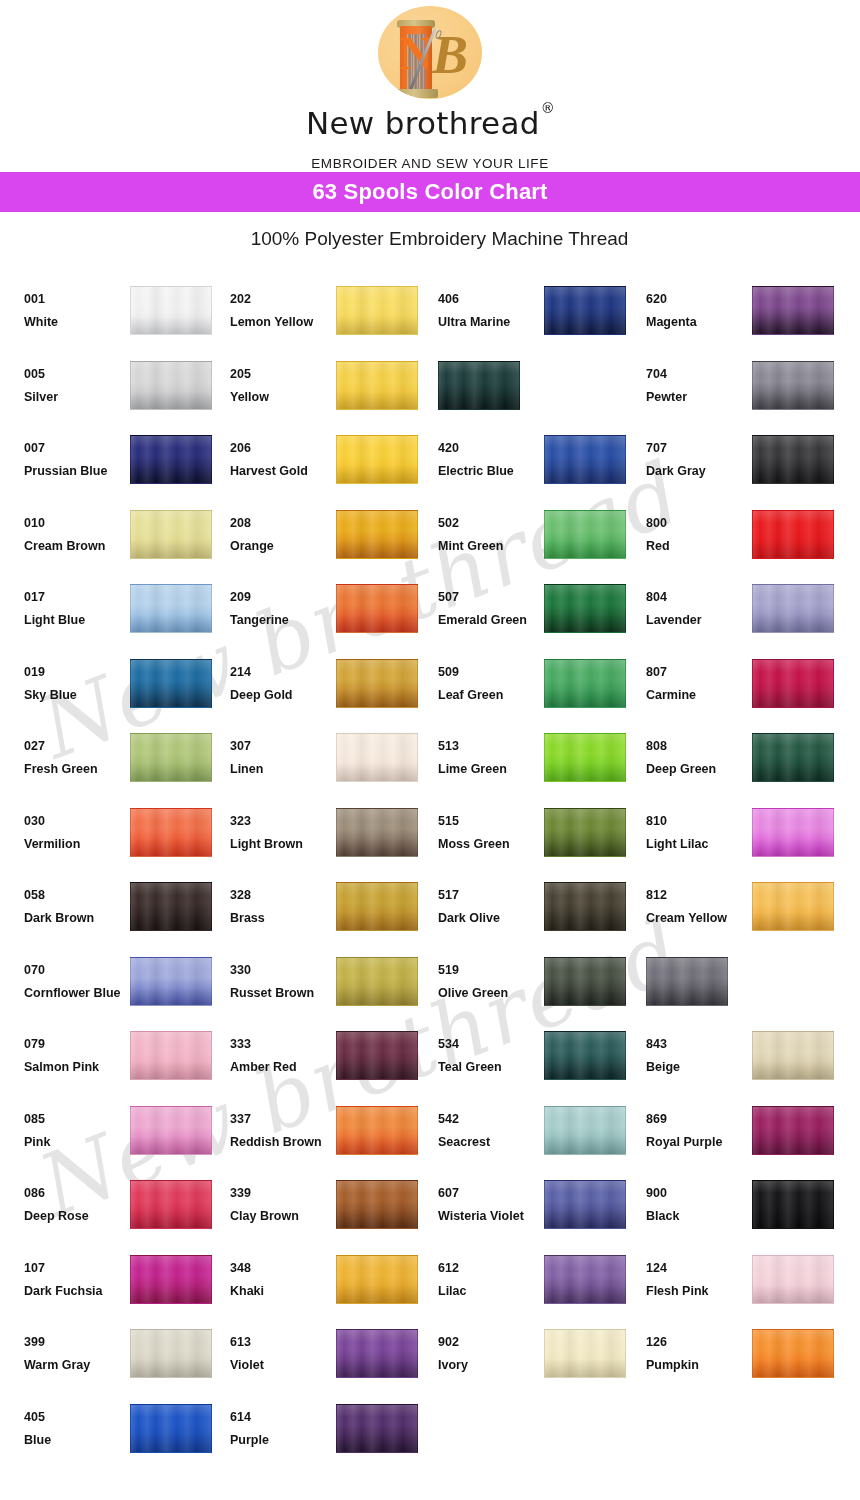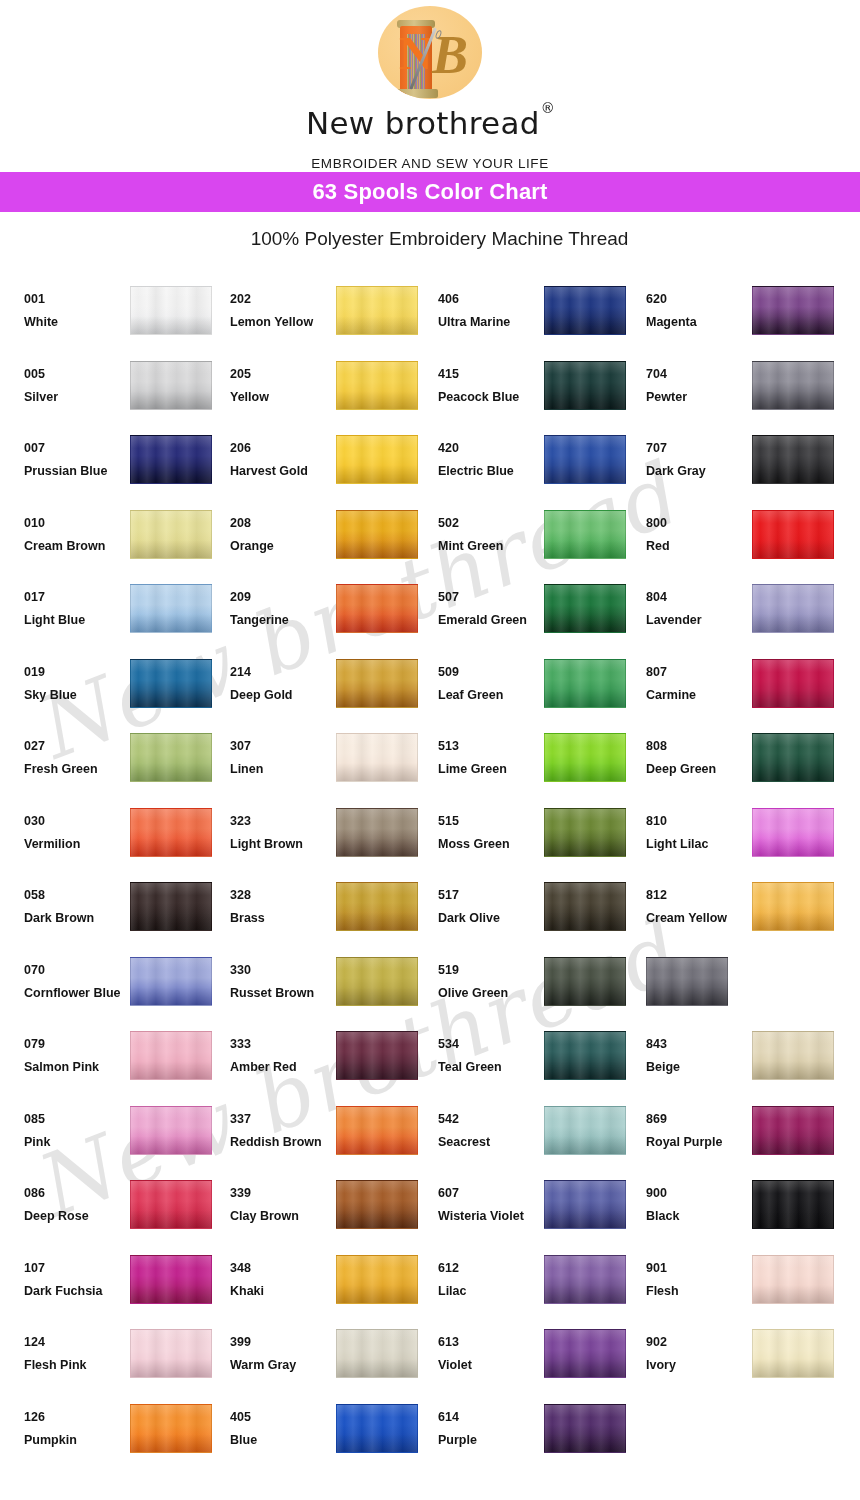--- a/index.html
+++ b/index.html
@@ -274,24 +274,20 @@
         <div class="swatch" style="background: linear-gradient(rgb(217, 217, 218) 0%, rgb(217, 217, 218) 42%, rgb(185, 186, 188) 100%);"></div>
       </div>
       <div class="cell">
         <div class="cell-text">
           <div class="code">205</div>
           <div class="cname">Yellow</div>
         </div>
         <div class="swatch" style="background: linear-gradient(rgb(247, 211, 74) 0%, rgb(247, 211, 74) 42%, rgb(240, 190, 42) 100%);"></div>
       </div>
       <div class="cell">
-        <div class="cell-text">
-          <div class="code">415</div>
-          <div class="cname">Peacock Blue</div>
-        </div>
         <div class="swatch" style="background: linear-gradient(rgb(30, 63, 61) 0%, rgb(30, 63, 61) 42%, rgb(11, 28, 29) 100%);"></div>
       </div>
       <div class="cell">
         <div class="cell-text">
           <div class="code">704</div>
           <div class="cname">Pewter</div>
         </div>
         <div class="swatch" style="background: linear-gradient(rgb(139, 138, 149) 0%, rgb(139, 138, 149) 42%, rgb(70, 69, 78) 100%);"></div>
       </div>
       <div class="cell">
@@ -614,27 +610,20 @@
       </div>
       <div class="cell">
         <div class="cell-text">
           <div class="code">612</div>
           <div class="cname">Lilac</div>
         </div>
         <div class="swatch" style="background: linear-gradient(rgb(133, 99, 168) 0%, rgb(133, 99, 168) 42%, rgb(84, 56, 114) 100%);"></div>
       </div>
       <div class="cell">
         <div class="cell-text">
-          <div class="code">901</div>
-          <div class="cname">Flesh</div>
-        </div>
-        <div class="swatch" style="background: linear-gradient(rgb(248, 220, 211) 0%, rgb(248, 220, 211) 42%, rgb(242, 207, 197) 100%);"></div>
-      </div>
-      <div class="cell">
-        <div class="cell-text">
           <div class="code">124</div>
           <div class="cname">Flesh Pink</div>
         </div>
         <div class="swatch" style="background: linear-gradient(rgb(246, 213, 221) 0%, rgb(246, 213, 221) 42%, rgb(240, 195, 207) 100%);"></div>
       </div>
       <div class="cell">
         <div class="cell-text">
           <div class="code">399</div>
           <div class="cname">Warm Gray</div>
         </div>

